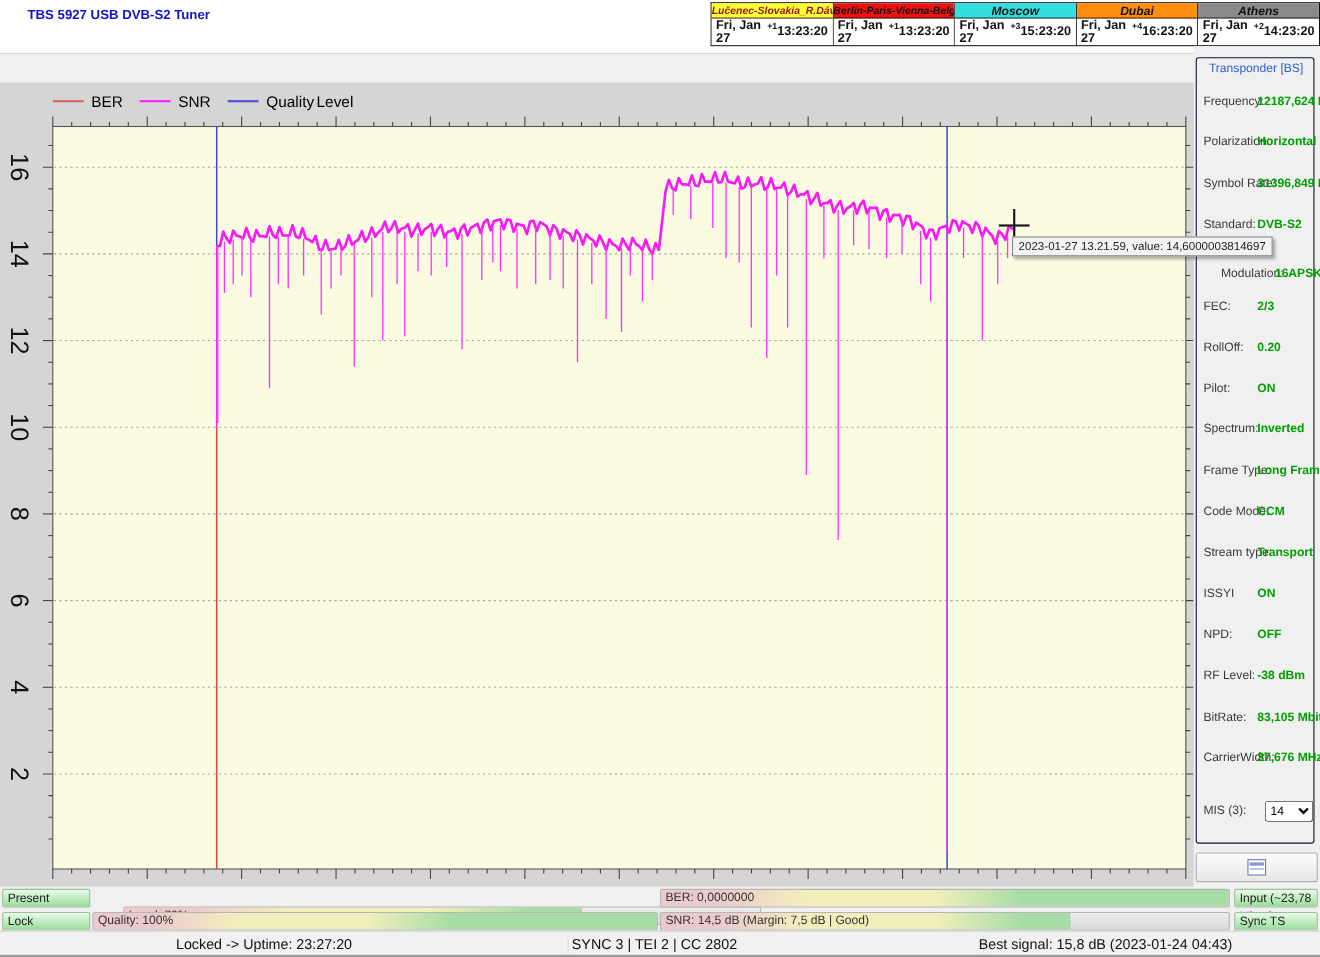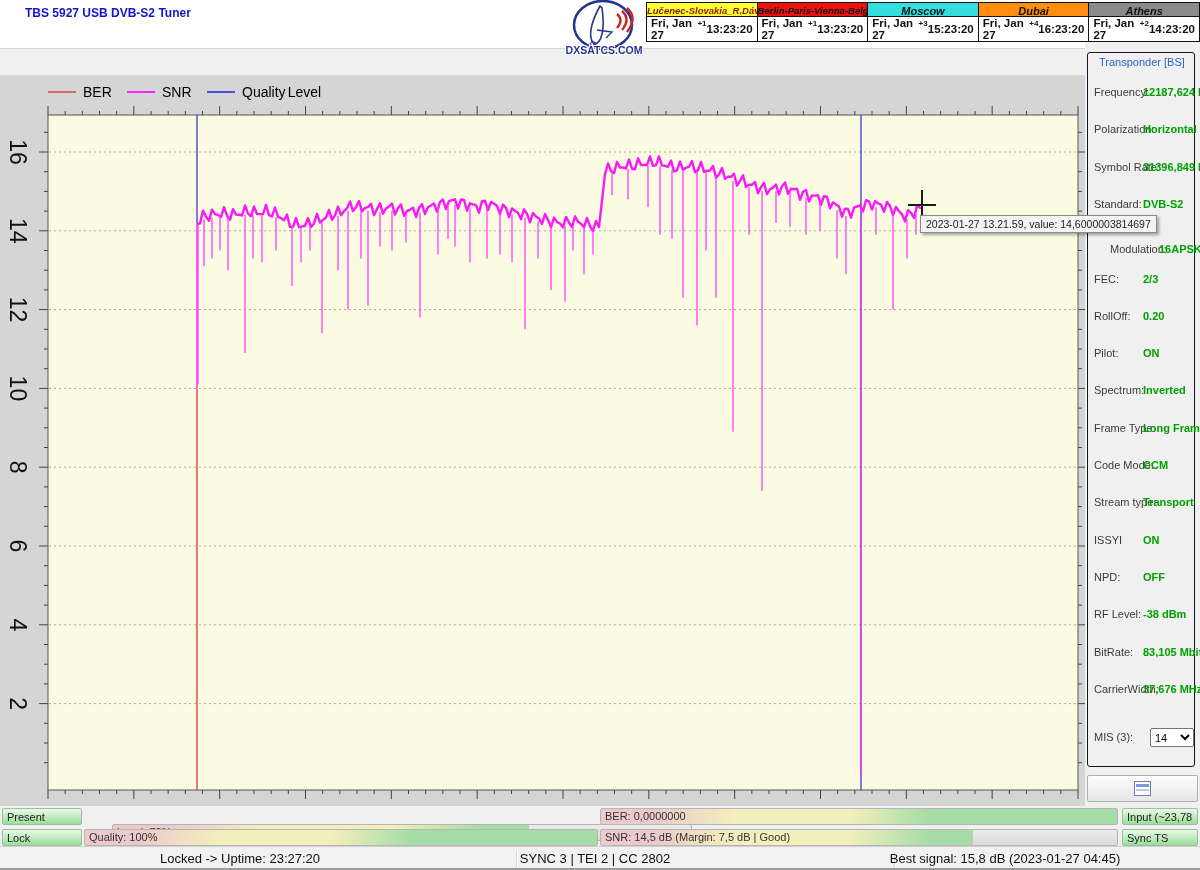--- a/index.html
+++ b/index.html
@@ -84,32 +84,20 @@
   .status-sep{position:absolute;top:3px;width:1px;height:17px;background:#d6d6d6;border-right:1px solid #fff;}
 </style>
 </head>
 <body>
 
 <div id="app">
 
   <div class="header">
     <div class="win-title">TBS 5927 USB DVB-S2 Tuner</div>
 
-    <div class="logo">
-      <svg width="88" height="58" viewBox="0 0 88 58">
-        <ellipse cx="43" cy="25" rx="29" ry="24" fill="#ffffff" stroke="#26348c" stroke-width="2.5"></ellipse>
-        <path d="M40 6 C30 24 28 38 34 44 C42 44 45 28 42 8 Z" fill="none" stroke="#26348c" stroke-width="1.6"></path>
-        <path d="M37 30 L52 32 L46 38" fill="none" stroke="#26348c" stroke-width="1.4"></path>
-        <path d="M30 44 q3 -5 6 0 q-4 3 -6 0" fill="none" stroke="#26348c" stroke-width="1.2"></path>
-        <path d="M57 14 q7 6 0 14" fill="none" stroke="#cc2222" stroke-width="2.4"></path>
-        <path d="M62 11 q9 8 0 19" fill="none" stroke="#cc2222" stroke-width="2.4"></path>
-        <path d="M67 8 q11 10 0 24" fill="none" stroke="#cc2222" stroke-width="2.4"></path>
-      </svg>
-      <div class="logo-text">DXSATCS.COM</div>
-    </div>
 
     <div class="clocks" id="clocks">
         <div class="clock">
           <div class="clock-name" style="background: rgb(255, 255, 53); color: rgb(153, 17, 17); font-size: 9.5px;">Lučenec-Slovakia_R.Dávid</div>
           <div class="clock-time">
             <span>Fri, Jan 27</span>
             <span class="clock-offset">+1</span>
             <span>13:23:20</span>
           </div>
         </div>
@@ -545,16 +533,16 @@
       </div>
     <div class="greenbox" style="left:1122px;top:808px;width:76px;">Input (~23,78 Mbps)</div>
     <div class="greenbox" style="left:1122px;top:829px;width:76px;">Sync TS</div>
   </div>
 
   <div class="statusbar" id="statusbar">
     <div class="status-sep" style="left:516px;"></div>
     <div class="status-sep" style="left:894px;"></div>
   <div class="status-item" style="left: 240px;">Locked -&gt; Uptime: 23:27:20</div>
       <div class="status-item" style="left: 595px;">SYNC 3 | TEI 2 | CC 2802</div>
-      <div class="status-item" style="left: 1005px;">Best signal: 15,8 dB (2023-01-27 04:45)</div>
+      <div class="status-item" style="left: 1005px;">Best signal: 15,8 dB (2023-01-24 04:43)</div>
     </div>
 
 </div>
 
 </body></html>

